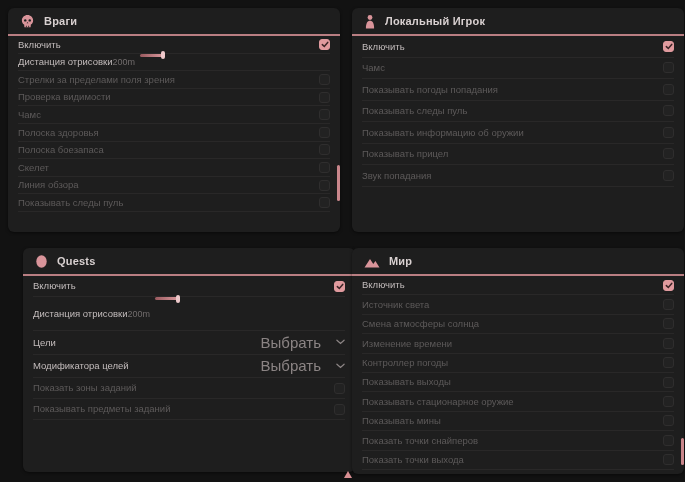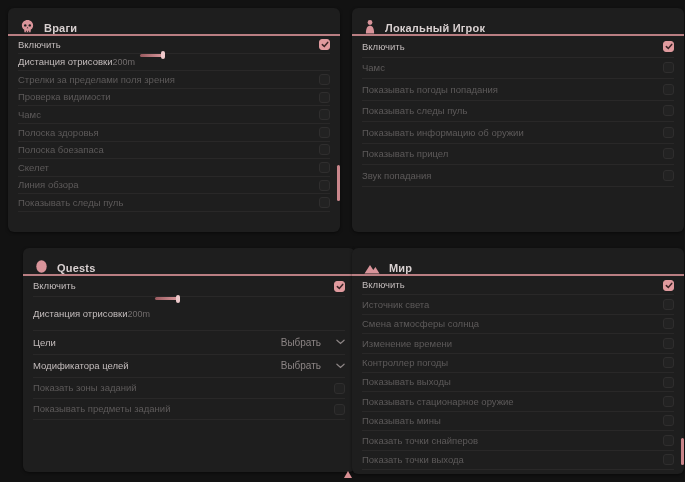--- a/index.html
+++ b/index.html
@@ -18,21 +18,21 @@
     overflow:hidden;
     box-shadow:0 1px 3px rgba(0,0,0,.5);
   }
   #panel-enemies { left:8px;  top:8px; }
   #panel-local   { left:352px; top:8px; }
   #panel-quests  { left:8px;  top:248px;margin-left:15px; }
   #panel-world   { left:352px; top:248px; height:226px; }
 
   .panel-header {
     height:28px;
-    display:flex; align-items:flex-end; gap:9px;
+    display:flex; align-items:center; gap:9px;
     padding:0 12px;
     border-bottom:2px solid #b97e82;
   }
   .panel-title {
     color:#d9d1d1; font-size:11px; font-weight:bold; letter-spacing:.2px;
   }
   .icon { display:flex; align-items:center; }
   .icon svg { display:block; }
 
   .rows { padding:0 10px; overflow:hidden; }
@@ -73,21 +73,21 @@
     position:absolute; left:0; top:0; height:3px; border-radius:2px;
     background:linear-gradient(90deg,#99595e,#d8989c);
   }
   .handle {
     position:absolute; top:-2.5px; width:4px; height:8px; border-radius:2px;
     background:#eec9cb;
   }
 
   
   .select { display:flex; align-items:center; gap:15px; cursor:default; }
-  .select-value { font-size:10px; color:#8b8484;padding-left:28px; }
+  .select-value { font-size:15px; color:#8b8484;padding-left:28px; }
 
   
   .scroll-thumb {
     position:absolute; right:0; width:3px; border-radius:2px;
     background:#c9868b;
   }
   #panel-enemies .scroll-thumb { top:157px; height:36px; }
   #panel-world   .scroll-thumb { top:190px; height:27px; }
 
   

